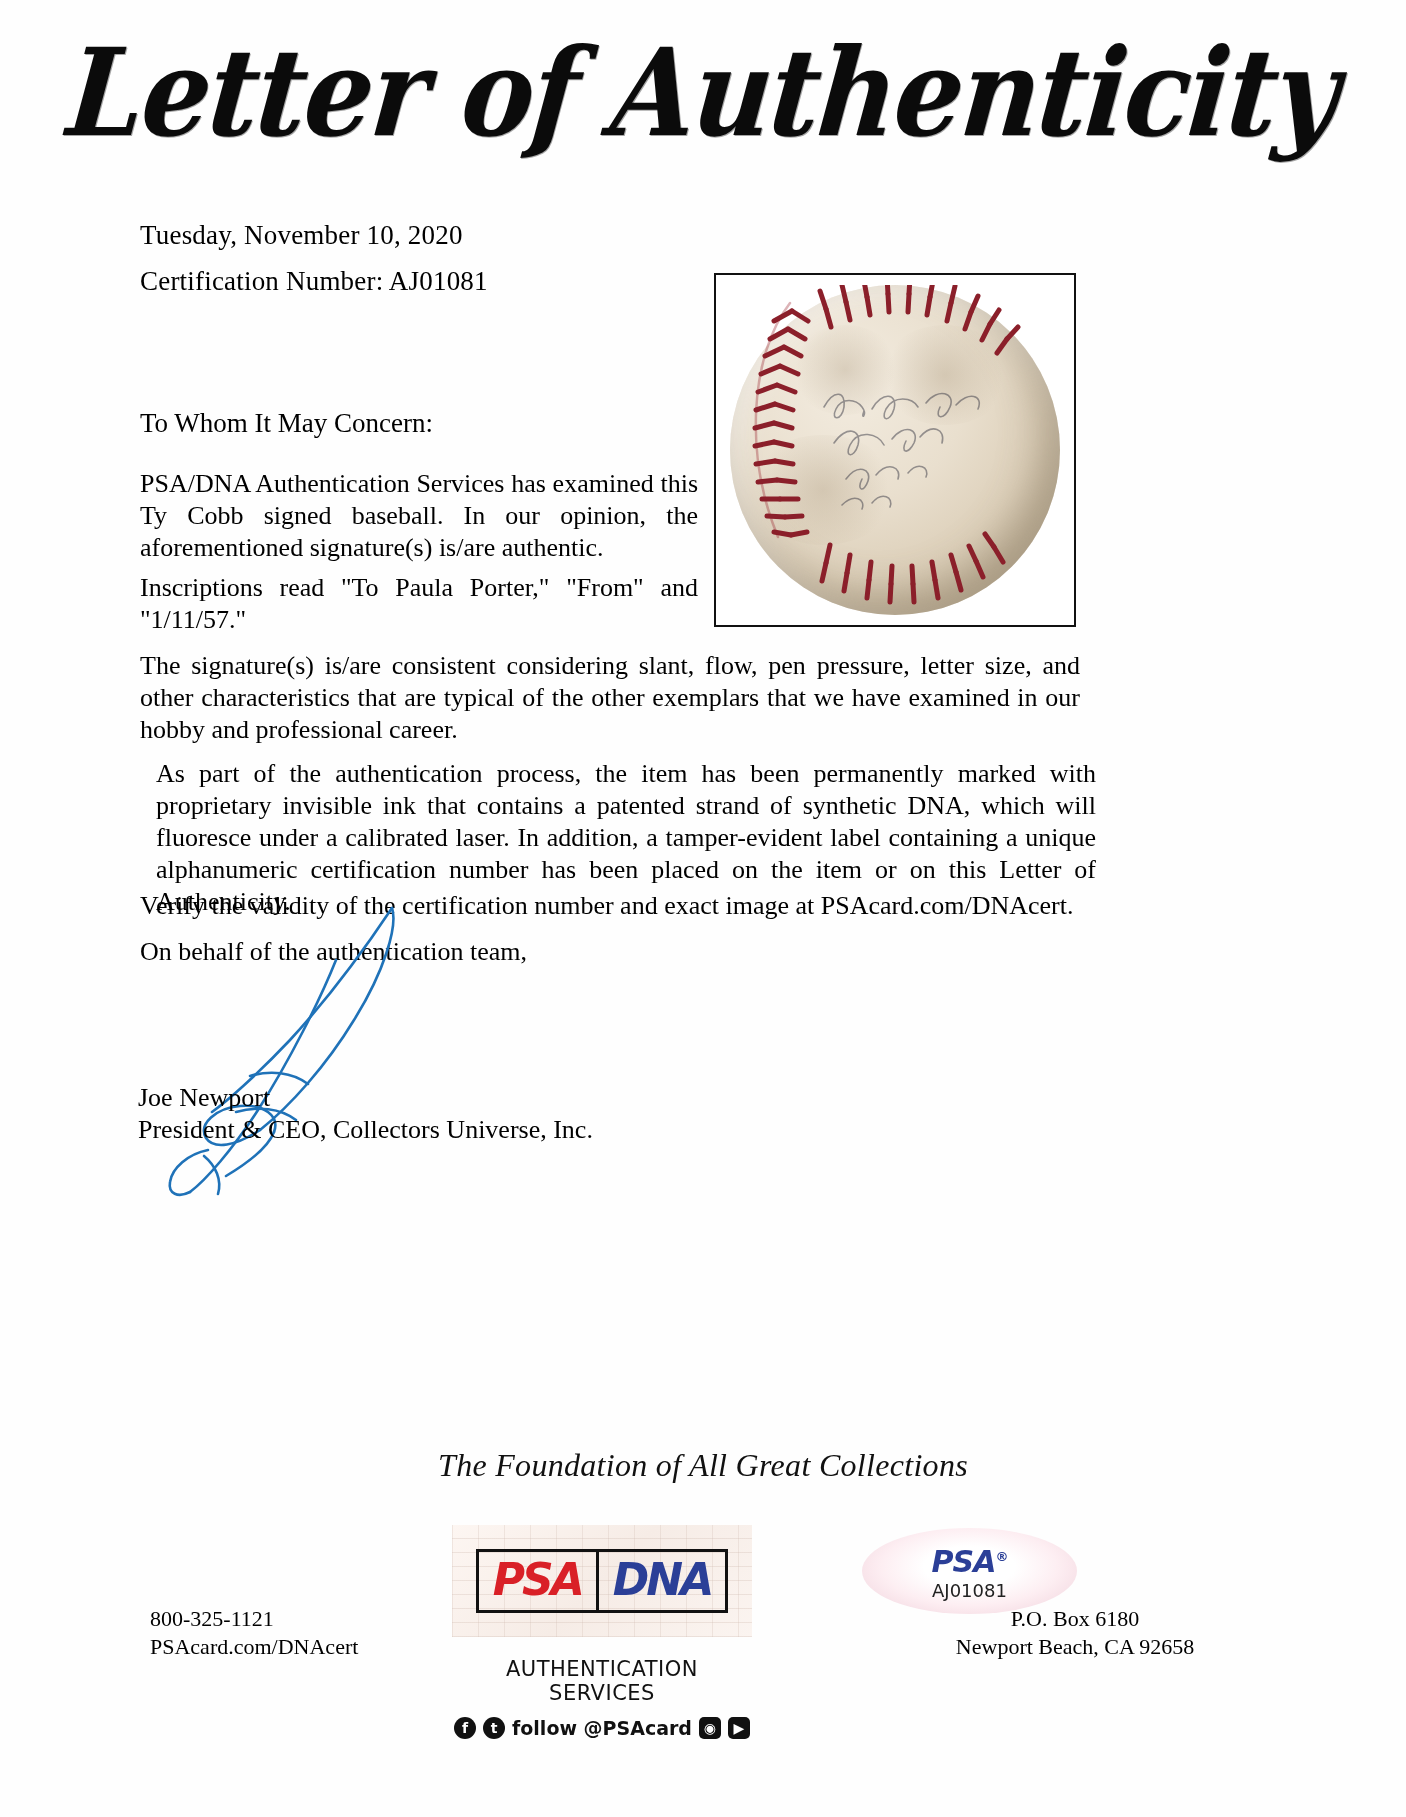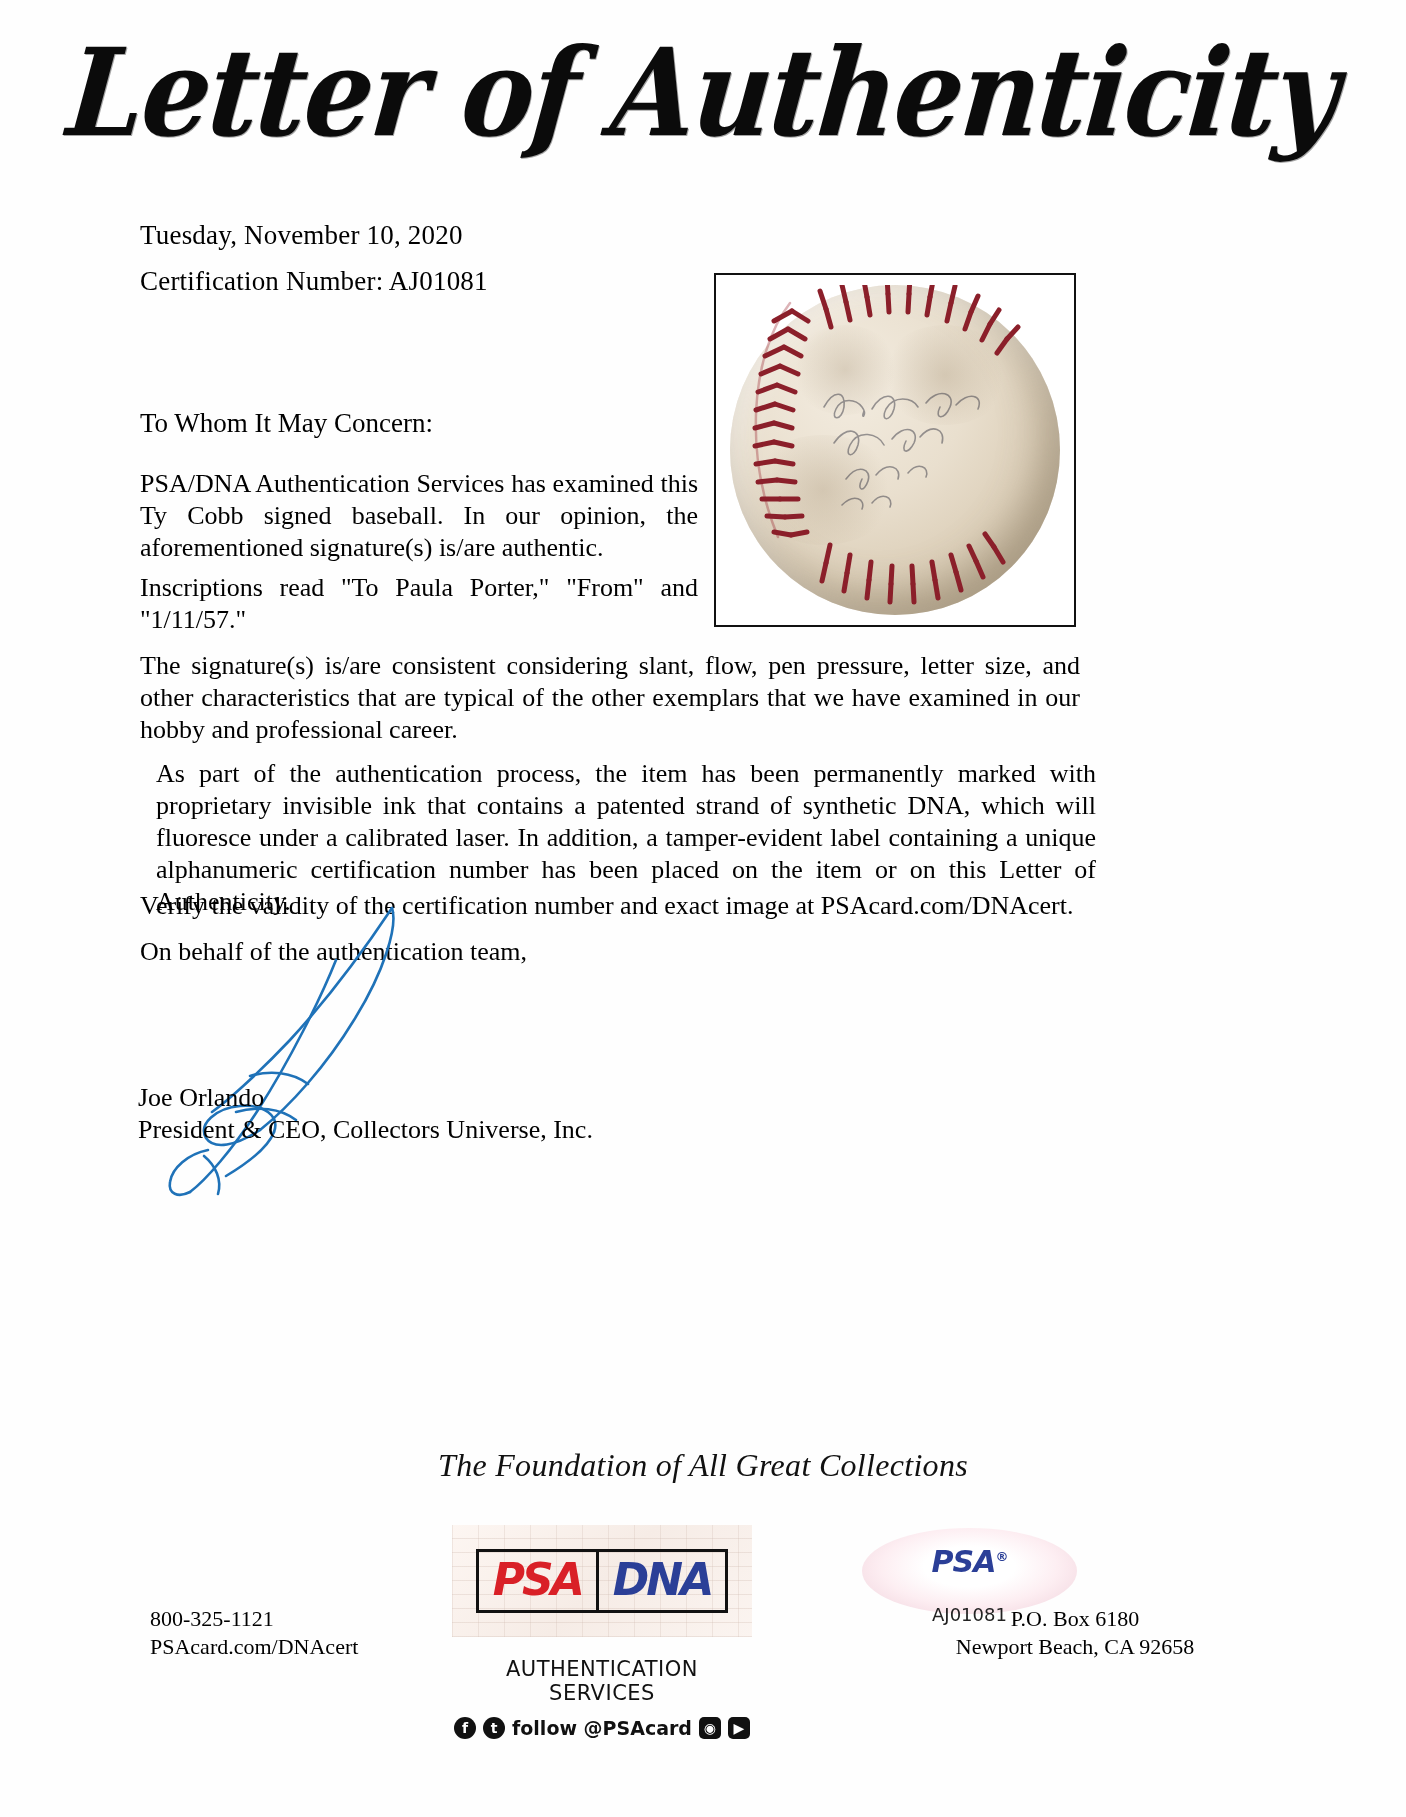--- a/index.html
+++ b/index.html
@@ -244,21 +244,20 @@
     color: #2b3f97;
   }
   .holo-reg { font-size: 13px; vertical-align: super; }
   .holo-num {
     position: absolute;
     left: 0; right: 0; top: 52px;
     text-align: center;
     font-family: "DejaVu Sans", "Liberation Sans", sans-serif;
     font-size: 18px;
     color: #222;
-    margin-top: 24px;
   }
 </style>
 </head>
 <body>
 
 <div class="page">
 
   <div class="title-wrap">
     <span class="loa-title">Letter of Authenticity</span>
   </div>
@@ -385,21 +384,21 @@
       <path d="M120,250 C96,266 74,270 66,258 C58,244 76,228 100,226 C124,224 140,236 134,252"></path>
       <path d="M134,252 C128,268 106,284 86,296"></path>
       <path d="M196,80 C180,120 150,180 118,230 C92,270 66,300 50,312"></path>
       <path d="M50,312 C38,318 28,314 30,302 C32,288 48,274 68,270"></path>
       <path d="M110,196 C130,190 152,192 168,204"></path>
       <path d="M96,232 C118,226 140,228 156,240"></path>
       <path d="M64,276 C76,286 82,300 78,314"></path>
     </g>
   </svg>
 
-  <div class="signer name">Joe Orlando</div>
+  <div class="signer name">Joe Newport</div>
   <div class="signer role">President &amp; CEO, Collectors Universe, Inc.</div>
 
   <div class="tagline">The Foundation of All Great Collections</div>
 
   <div class="footer-left">
     <div>800-325-1121</div>
     <div>PSAcard.com/DNAcert</div>
   </div>
 
   <div class="logo-block">

